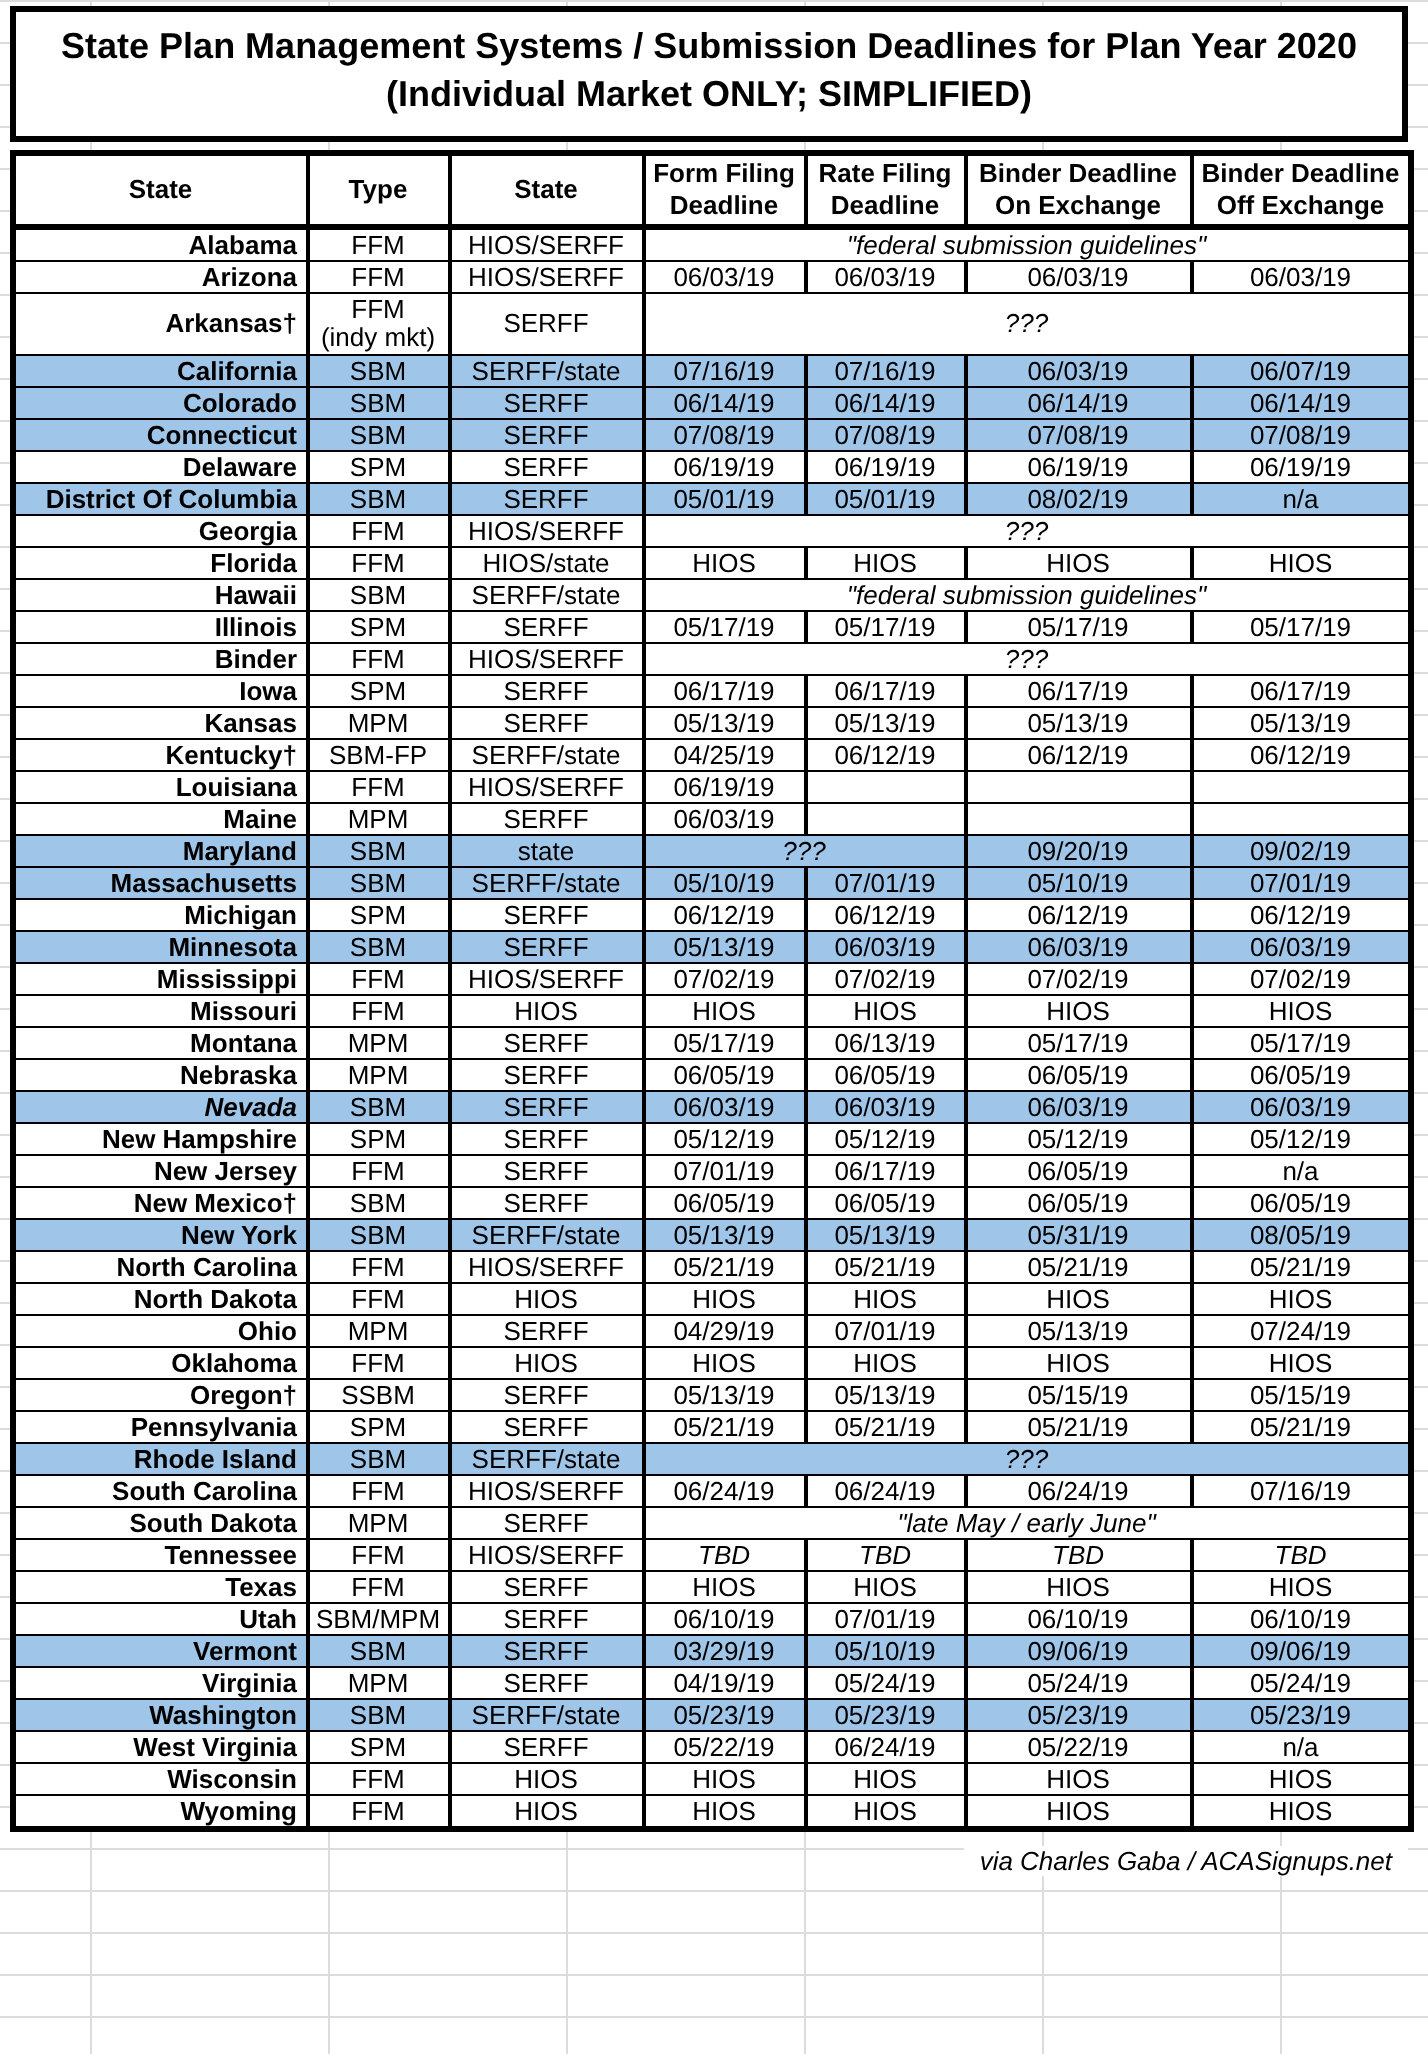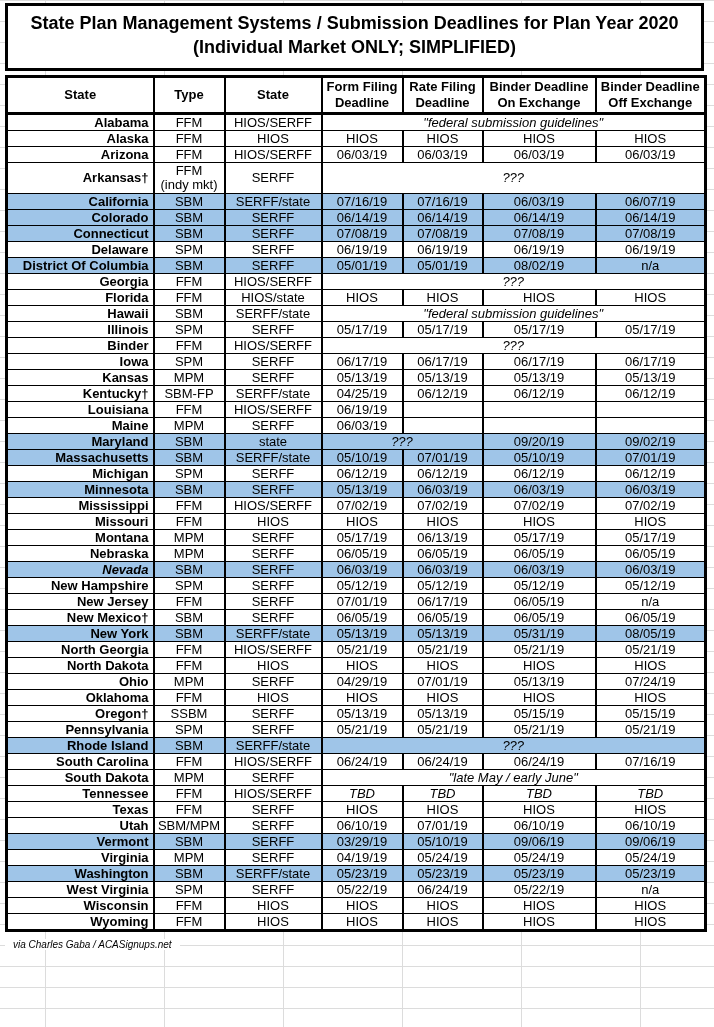--- a/index.html
+++ b/index.html
@@ -37,22 +37,22 @@
     border:1.5px solid #000; border-left-width:2px; border-right-width:2px;
     font-size:13px; height:15.7px; padding:0 2px;
     text-align:center; vertical-align:middle;
     overflow:hidden; white-space:nowrap; background:#fff;
   }
   td.state { text-align:right; font-weight:bold; padding-right:4px; }
   td.pre   { white-space:pre-line; line-height:1.1; padding:1px 2px; }
   tr.hl td { background:var(--hl); }
   .it      { font-style:italic; }
   .footer {
-    width:699px; margin:7px 0 0 5px; text-align:left;
-    font-style:italic; font-size:10px;
+    width:699px; margin:7px 0 0 5px; text-align:right;
+    font-style:italic; font-size:13px;
   }
   .footer span { background:#fff; padding:0 8px; }
 </style>
 </head>
 <body>
 
 <div class="title-box">
   <div>State Plan Management Systems / Submission Deadlines for Plan Year 2020</div>
   <div>(Individual Market ONLY; SIMPLIFIED)</div>
 </div>
@@ -83,29 +83,20 @@
       </tr>
   </thead>
   <tbody>
       <tr>
         <td class="state">Alabama</td>
         <td class="type">FFM</td>
         <td class="system">HIOS/SERFF</td>
         <td colspan="4" class="it">"federal submission guidelines"</td>
       </tr>
       <tr>
-        <td class="state">Alaska</td>
-        <td class="type">FFM</td>
-        <td class="system">HIOS</td>
-        <td>HIOS</td>
-        <td>HIOS</td>
-        <td>HIOS</td>
-        <td>HIOS</td>
-      </tr>
-      <tr>
         <td class="state">Arizona</td>
         <td class="type">FFM</td>
         <td class="system">HIOS/SERFF</td>
         <td>06/03/19</td>
         <td>06/03/19</td>
         <td>06/03/19</td>
         <td>06/03/19</td>
       </tr>
       <tr>
         <td class="state">Arkansas†</td>
@@ -350,21 +341,21 @@
       <tr class="hl">
         <td class="state">New York</td>
         <td class="type">SBM</td>
         <td class="system">SERFF/state</td>
         <td>05/13/19</td>
         <td>05/13/19</td>
         <td>05/31/19</td>
         <td>08/05/19</td>
       </tr>
       <tr>
-        <td class="state">North Georgia</td>
+        <td class="state">North Carolina</td>
         <td class="type">FFM</td>
         <td class="system">HIOS/SERFF</td>
         <td>05/21/19</td>
         <td>05/21/19</td>
         <td>05/21/19</td>
         <td>05/21/19</td>
       </tr>
       <tr>
         <td class="state">North Dakota</td>
         <td class="type">FFM</td>

